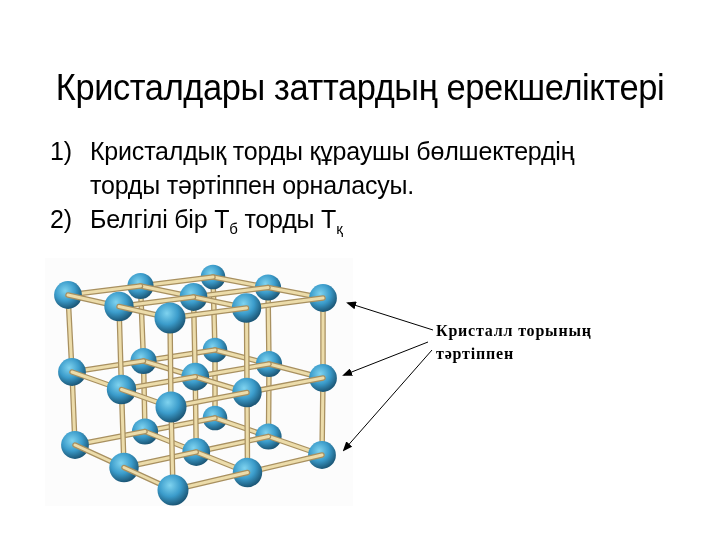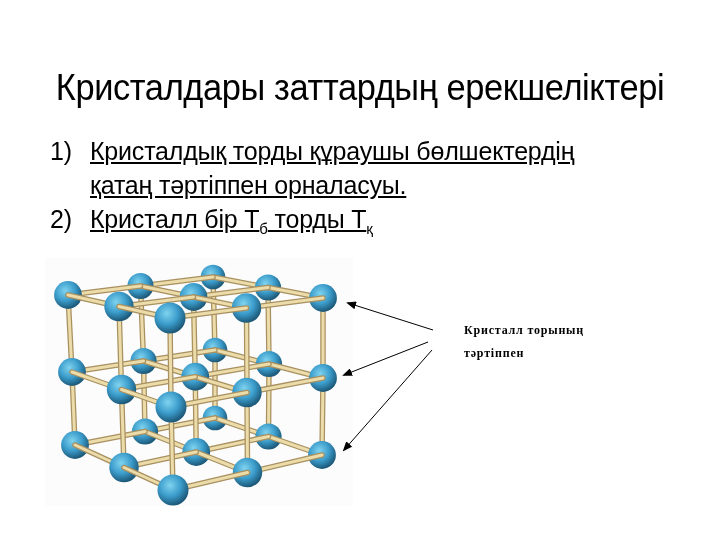--- a/index.html
+++ b/index.html
@@ -9,43 +9,43 @@
     }
     .slide-title {
       position: absolute; left: 0; top: 66px; width: 720px; text-align: center;
       font-size: 37px; font-weight: normal; letter-spacing: -0.4px; line-height: 44px;
       font-family: "Liberation Sans", "DejaVu Sans", sans-serif;
       transform: scaleX(0.93); transform-origin: center;
     }
     .bullets { position: absolute; left: 50px; top: 134px; width: 650px; }
     .bullet { position: relative; font-size: 25px; line-height: 34px; padding-left: 40px; letter-spacing: -0.2px; }
     .bullet .num { position: absolute; left: 0; top: 0; }
-    .bullet .cont { display: block; text-decoration: underline; }
+    .bullet .cont { display: block; }
     .sub { font-size: 15px; vertical-align: -6px; }
     .lattice-frame { position: absolute; left: 45px; top: 258px; width: 308px; height: 248px; background: #fcfcfc; }
     svg.lattice { position: absolute; left: 0; top: 0; width: 720px; height: 540px; }
     .label {
       position: absolute; left: 436px; top: 319px; font-family: "Liberation Serif", "DejaVu Serif", serif;
-      font-weight: bold; font-size: 12px; line-height: 23px; letter-spacing: 0.8px; color: #000; margin-left: 28px;
+      font-weight: bold; font-size: 16px; line-height: 23px; letter-spacing: 0.8px; color: #000;
     }
   </style>
 </head>
 <body>
 
 <div class="slide-title">Кристалдары заттардың ерекшеліктері</div>
 
 <div class="bullets">
   <div class="bullet">
     <span class="num">1)</span>
     <span class="cont">Кристалдық торды құраушы бөлшектердің</span>
-    <span class="cont">қатаң тәртіппен орналасуы.</span>
+    <span class="cont">торды тәртіппен орналасуы.</span>
   </div>
   <div class="bullet">
     <span class="num">2)</span>
-    <span class="cont"><span>Кристалл бір Т</span><span class="sub">б</span><span> торды Т</span><span class="sub">қ</span></span>
+    <span class="cont"><span>Белгілі бір Т</span><span class="sub">б</span><span> торды Т</span><span class="sub">қ</span></span>
   </div>
 </div>
 
 <div class="lattice-frame"></div>
 <svg class="lattice" id="lattice" viewBox="0 0 720 540">
     <defs>
       <radialGradient id="sph" cx="0.4" cy="0.35" r="0.65">
         <stop offset="0" stop-color="#7fd3ef"></stop>
         <stop offset="0.55" stop-color="#3b9ccb"></stop>
         <stop offset="1" stop-color="#1c5878"></stop>

